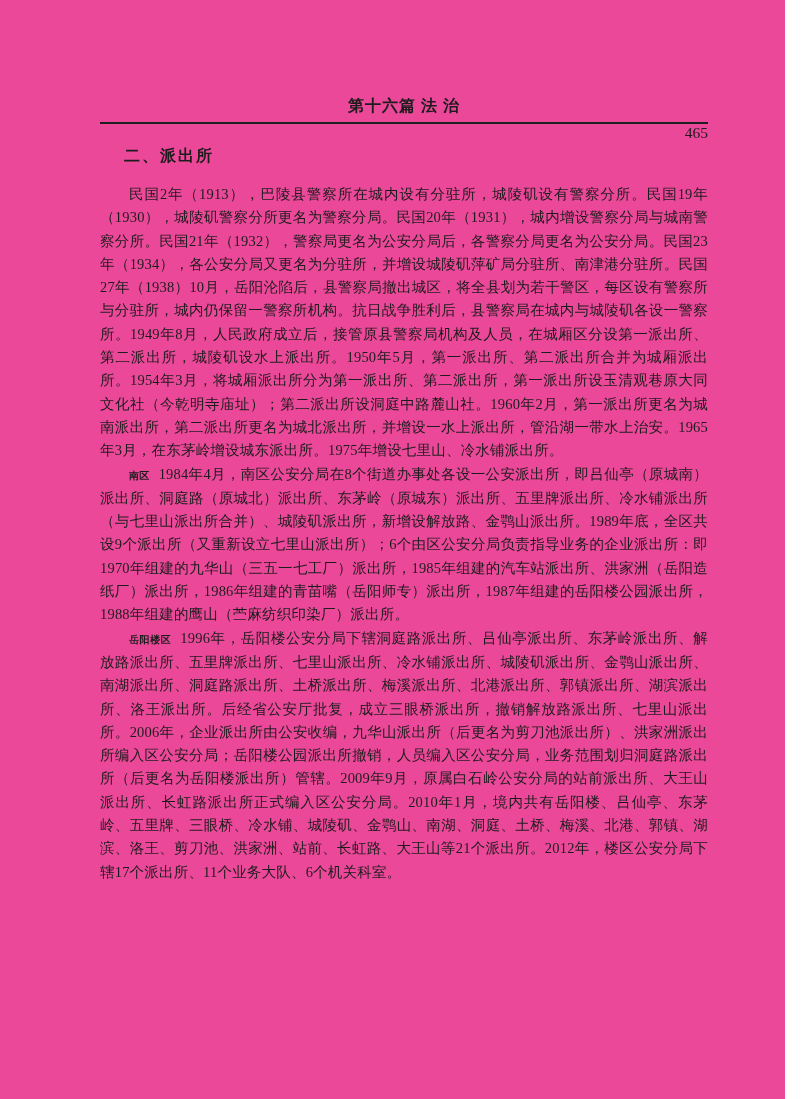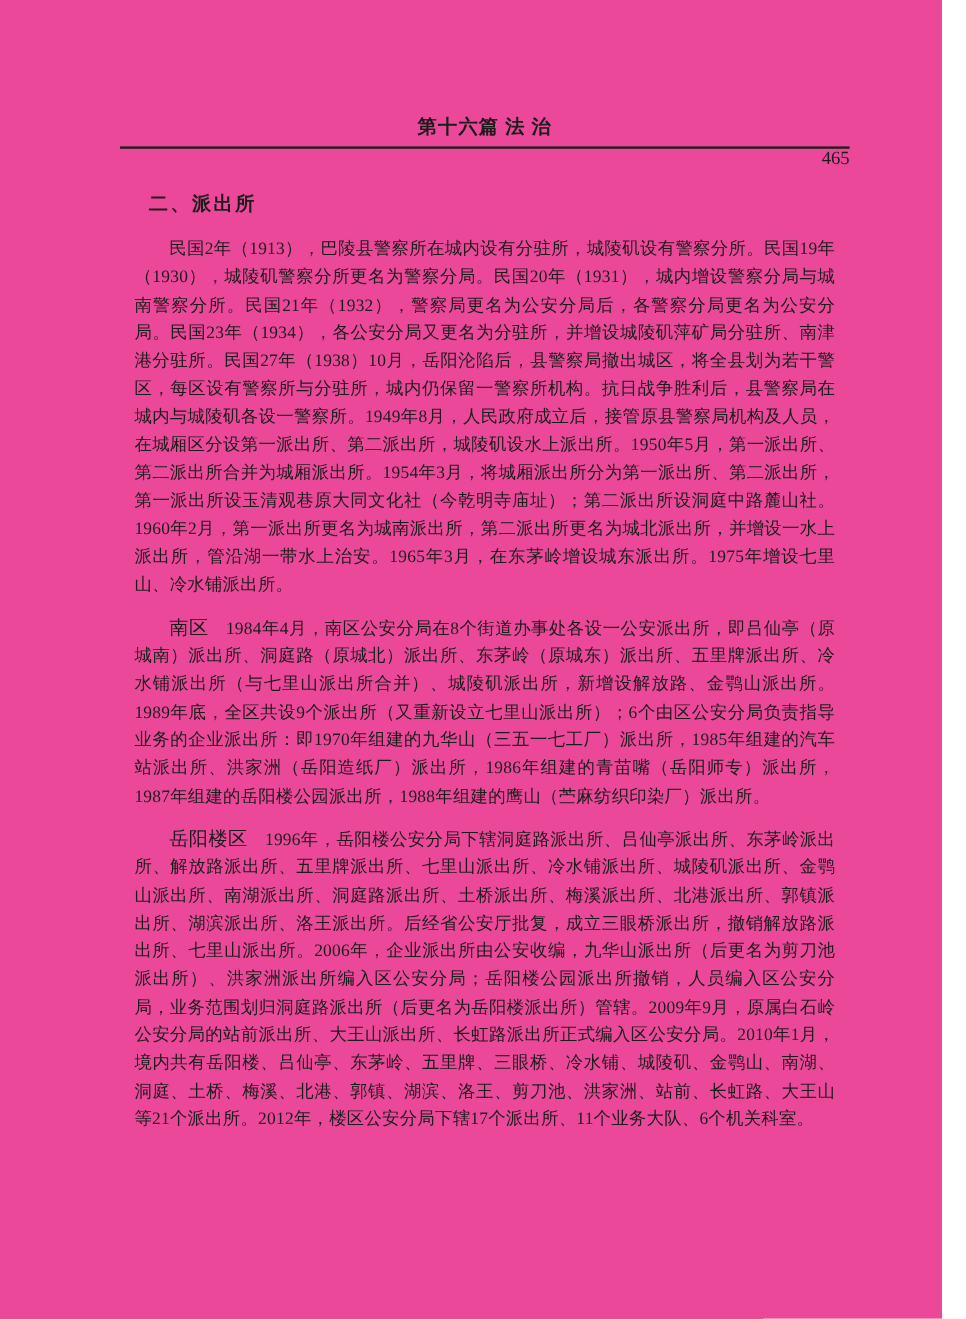--- a/index.html
+++ b/index.html
@@ -43,42 +43,42 @@
     font-size: 15.5px;
     font-weight: normal;
     margin-top: 28px;
   }
   .head-rule {
     border: none;
     border-top: 2px solid #1f1f1f;
     margin: 4px 0 0 0;
   }
   .section-heading {
-    margin-top: 36px;
+    margin-top: 22px;
     padding-left: 24px;
     font-size: 16px;
     font-weight: 600;
     letter-spacing: 2px;
   }
   .paragraphs {
     margin-top: 16px;
   }
   .para {
-    margin: 12px;
+    margin: 0;
     font-size: 14.5px;
     line-height: 23.3px;
     text-align: justify;
     text-justify: inter-character;
     text-indent: 2em;
     letter-spacing: 0.2px;
   }
   .para .lead {
-    font-weight: normal;
+    font-weight: bold;
     font-family: "Liberation Sans", "DejaVu Sans", sans-serif;
-    font-size: 16px;
+    font-size: 10px;
     margin-right: 0.9em;
   }
 </style>
 </head>
 <body>
 
 <div class="page">
   <div class="content">
 
     <div class="running-head">

